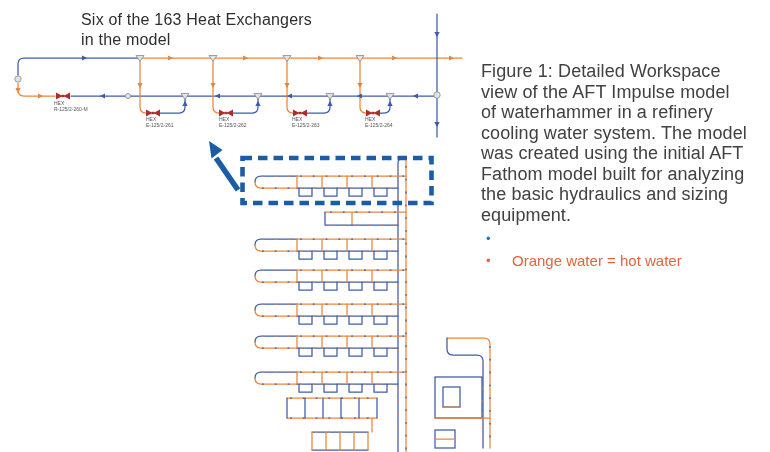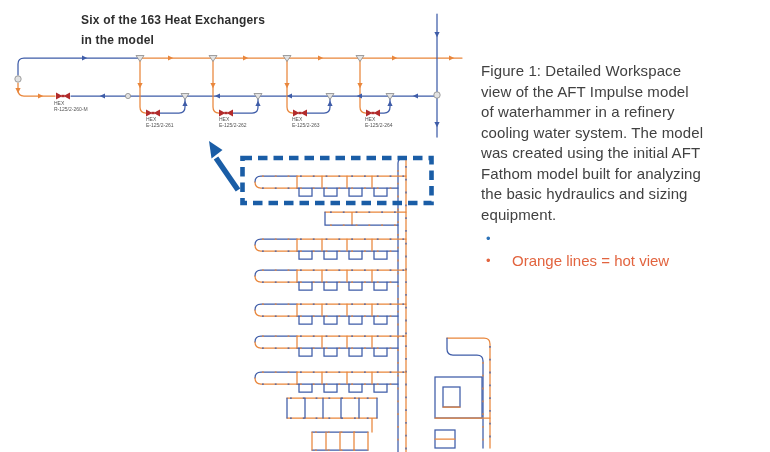--- a/index.html
+++ b/index.html
@@ -6,24 +6,24 @@
   #figure{position:relative;width:770px;height:452px;background:#ffffff;overflow:hidden;
           font-family:"Liberation Sans", sans-serif;}
   #diagram-svg{position:absolute;left:0;top:0;}
   .pb{stroke:#3E5CA8;stroke-width:1.25;fill:none;stroke-linecap:round;}
   .po{stroke:#E9863B;stroke-width:1.25;fill:none;stroke-linecap:round;}
   .tb{stroke:#3E5CA8;stroke-width:1.25;fill:none;stroke-dasharray:1.8 11;}
   .to{stroke:#E9863B;stroke-width:1.25;fill:none;stroke-dasharray:1.8 11;}
   .node{fill:#E2E2E2;stroke:#8A8A8A;stroke-width:0.8;}
   .hex{fill:#B22B2B;stroke:none;}
   .lbl{font-family:"Liberation Sans",sans-serif;font-size:5px;fill:#555;}
-  #title-note{position:absolute;left:81px;top:10px;font-size:12px;line-height:20px;
-              color:#2E2E2E;white-space:pre-line;letter-spacing:0.2px;font-weight:bold;}
+  #title-note{position:absolute;left:81px;top:10px;font-size:16px;line-height:20px;
+              color:#2E2E2E;white-space:pre-line;letter-spacing:0.2px;}
   #caption{position:absolute;left:481px;top:61px;width:287px;color:#414141;}
-  #caption .body{font-size:15px;line-height:20.5px;white-space:pre-line;letter-spacing:0.1px;}
+  #caption .body{font-size:18px;line-height:20.5px;white-space:pre-line;letter-spacing:0.1px;}
   #caption ul{list-style:none;margin:3px 0 0 0;padding:0;}
   #caption li{display:flex;font-size:15px;line-height:21.5px;}
   #caption li .dot{width:26px;padding-left:5px;font-size:13px;}
 </style>
 </head>
 <body>
 
 <div id="figure">
 
   <svg id="diagram-svg" width="770" height="452" viewBox="0 0 770 452">
@@ -204,18 +204,18 @@
 was created using the initial AFT
 Fathom model built for analyzing
 the basic hydraulics and sizing
 equipment.</div>
     <ul>
       <li style="color: rgb(46, 115, 184);">
         <span class="dot">•</span>
       </li>
       <li style="color: rgb(226, 100, 63);">
         <span class="dot">•</span>
-        <span>Orange lines = hot view</span>
+        <span>Orange water = hot water</span>
       </li>
     </ul>
   </div>
 
 </div>
 
 </body></html>

